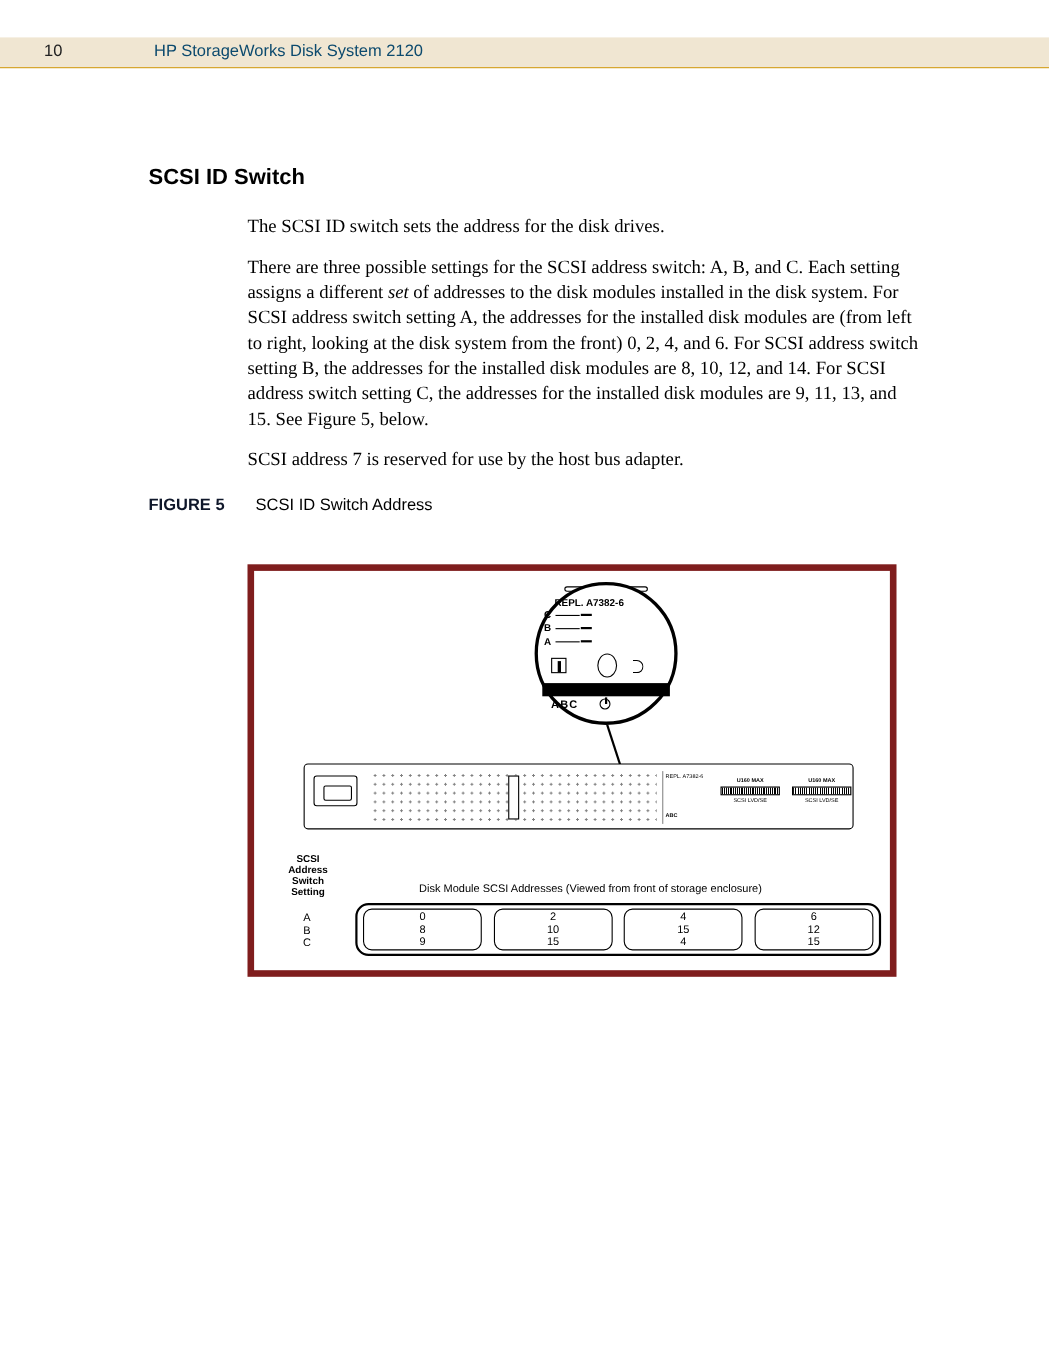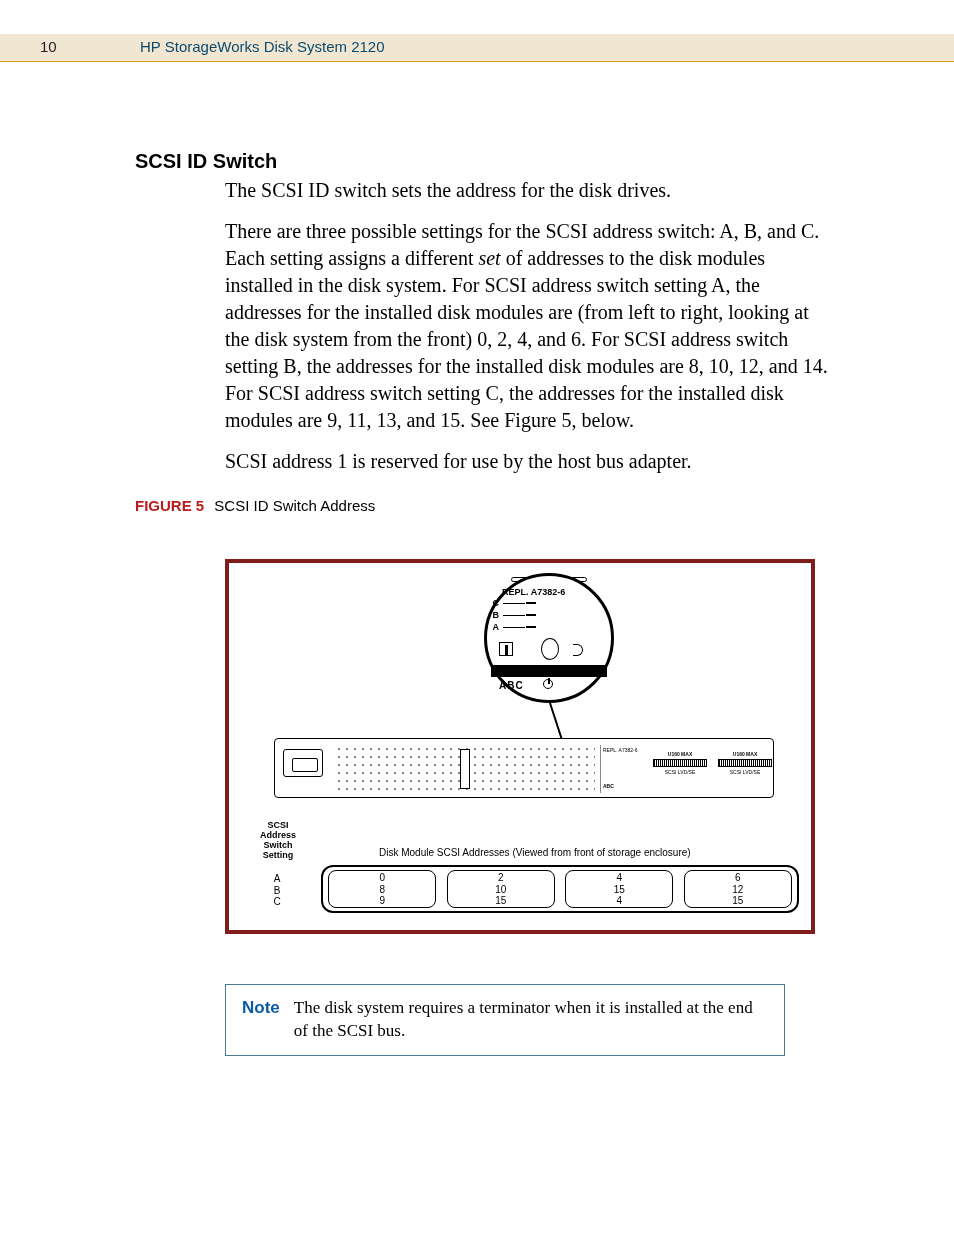--- a/index.html
+++ b/index.html
@@ -39,47 +39,47 @@
   .content {
     position: absolute;
     top: 150px;
     left: 135px;
     width: 700px;
   }
   h2.section {
     font-family: Verdana, Arial, sans-serif;
     font-weight: bold;
     font-size: 20px;
-    margin-bottom: 4px;
+    margin-bottom: 22px;
   }
   .body-text {
     margin-left: 90px;
     width: 610px;
   }
   .body-text p {
-    font-size: 20px;
+    font-size: 17px;
     line-height: 1.35;
     margin-bottom: 14px;
   }
   .fig-line {
     margin-top: 22px;
     margin-bottom: 14px;
     font-family: Verdana, Arial, sans-serif;
     font-size: 15px;
   }
   .fig-label {
-    color: #b91c1c;
-    font-weight: bold;
-    margin-right: 6px;
+    color: #0f172a;
+    font-weight: bold;
+    margin-right: 24px;
   }
   .figure-box {
     margin-left: 90px;
     width: 590px;
     height: 375px;
-    border: 4px solid #7f1d1d;
+    border: 6px solid #7f1d1d;
     position: relative;
     font-family: Arial, sans-serif;
     margin-top: 45px;
   }
   .note-box {
     margin-top: 50px;
     margin-left: 90px;
     width: 560px;
     border: 1px solid #4a7a9a;
     padding: 12px 16px;
@@ -273,21 +273,21 @@
 
 <div class="content">
 
   <h2 class="section">SCSI ID Switch</h2>
 
   <div class="body-text">
     <p>The SCSI ID switch sets the address for the disk drives.</p>
     <p>
       <span>There are three possible settings for the SCSI address switch: A, B, and C. Each setting assigns a different </span><em>set</em><span> of addresses to the disk modules installed in the disk system. For SCSI address switch setting A, the addresses for the installed disk modules are (from left to right, looking at the disk system from the front) 0, 2, 4, and 6. For SCSI address switch setting B, the addresses for the installed disk modules are 8, 10, 12, and 14. For SCSI address switch setting C, the addresses for the installed disk modules are 9, 11, 13, and 15. See Figure 5, below.</span>
     </p>
-    <p>SCSI address 1 is reserved for use by the host bus adapter.</p>
+    <p>SCSI address 7 is reserved for use by the host bus adapter.</p>
   </div>
 
   <div class="fig-line">
     <span class="fig-label">FIGURE 5</span>
     <span>SCSI ID Switch Address</span>
   </div>
 
   <div class="figure-box">
 
     <div class="zoom-top-bar"></div>
@@ -372,18 +372,14 @@
         <div class="addr-col">
           <div>6</div>
           <div>12</div>
           <div>15</div>
         </div>
       </div>
     </div>
 
   </div>
 
-  <div class="note-box">
-    <span class="note-label">Note</span>
-    <span>The disk system requires a terminator when it is installed at the end of the SCSI bus.</span>
-  </div>
 
 </div>
 
 </body></html>

